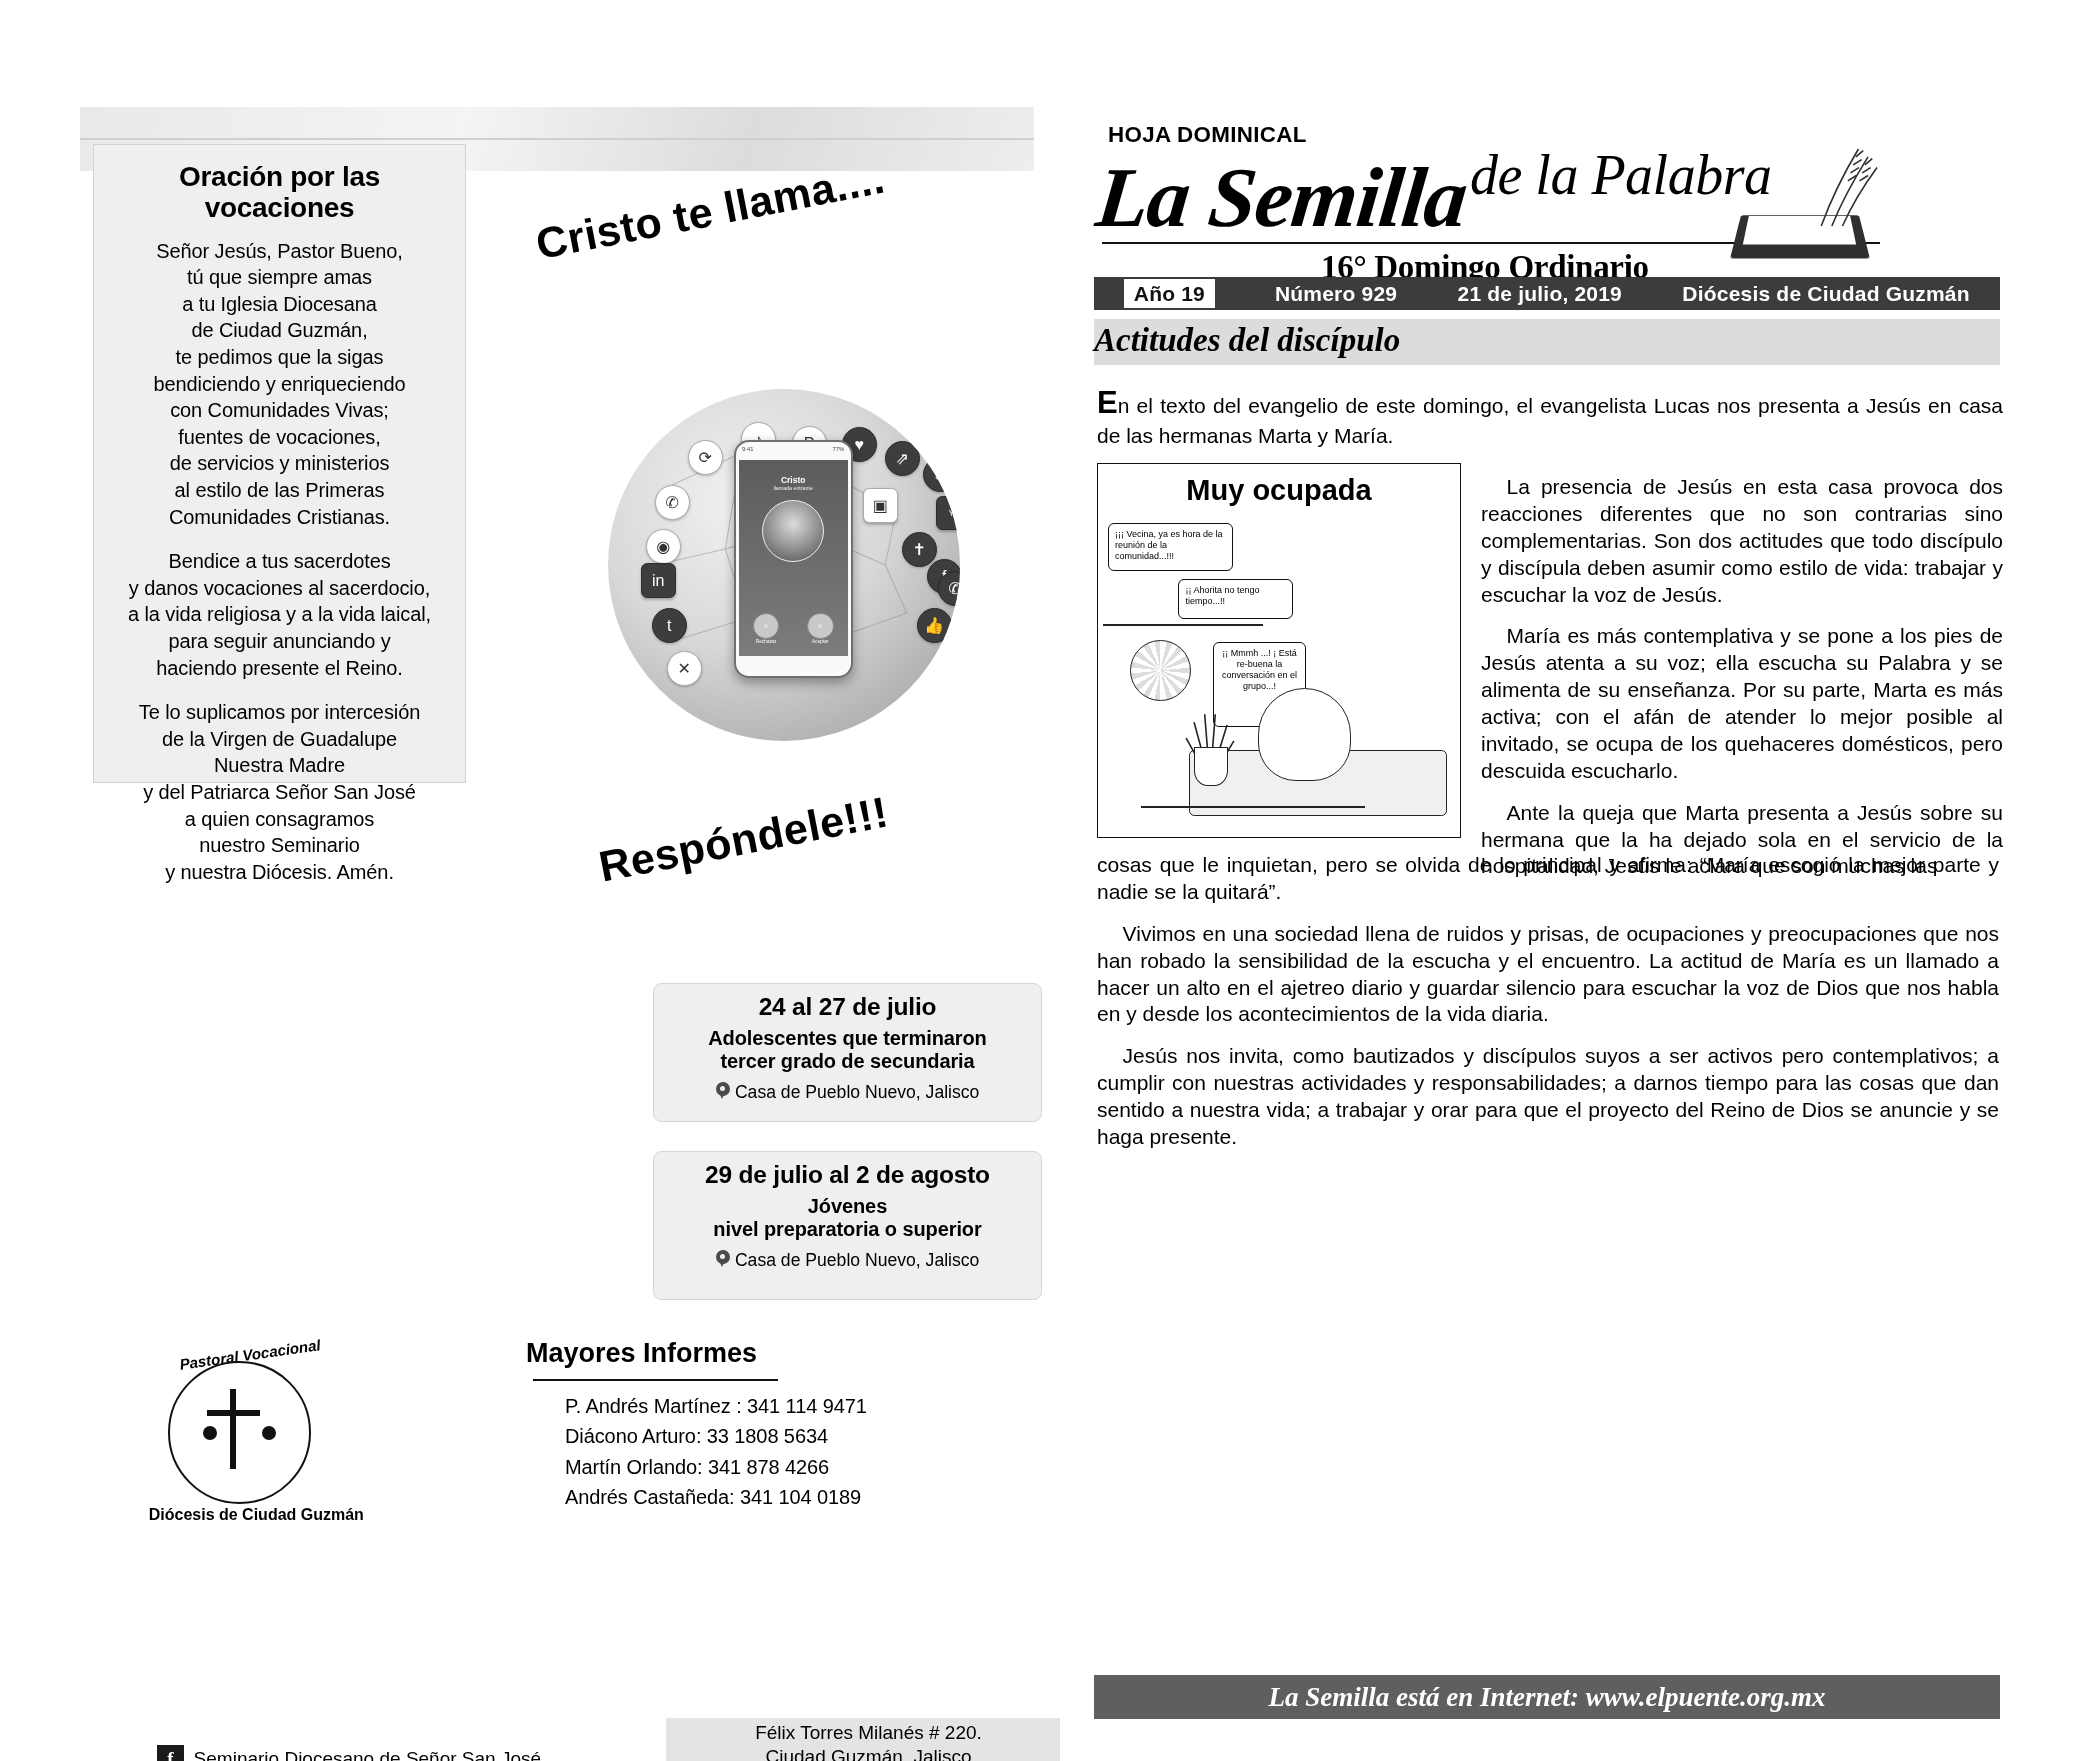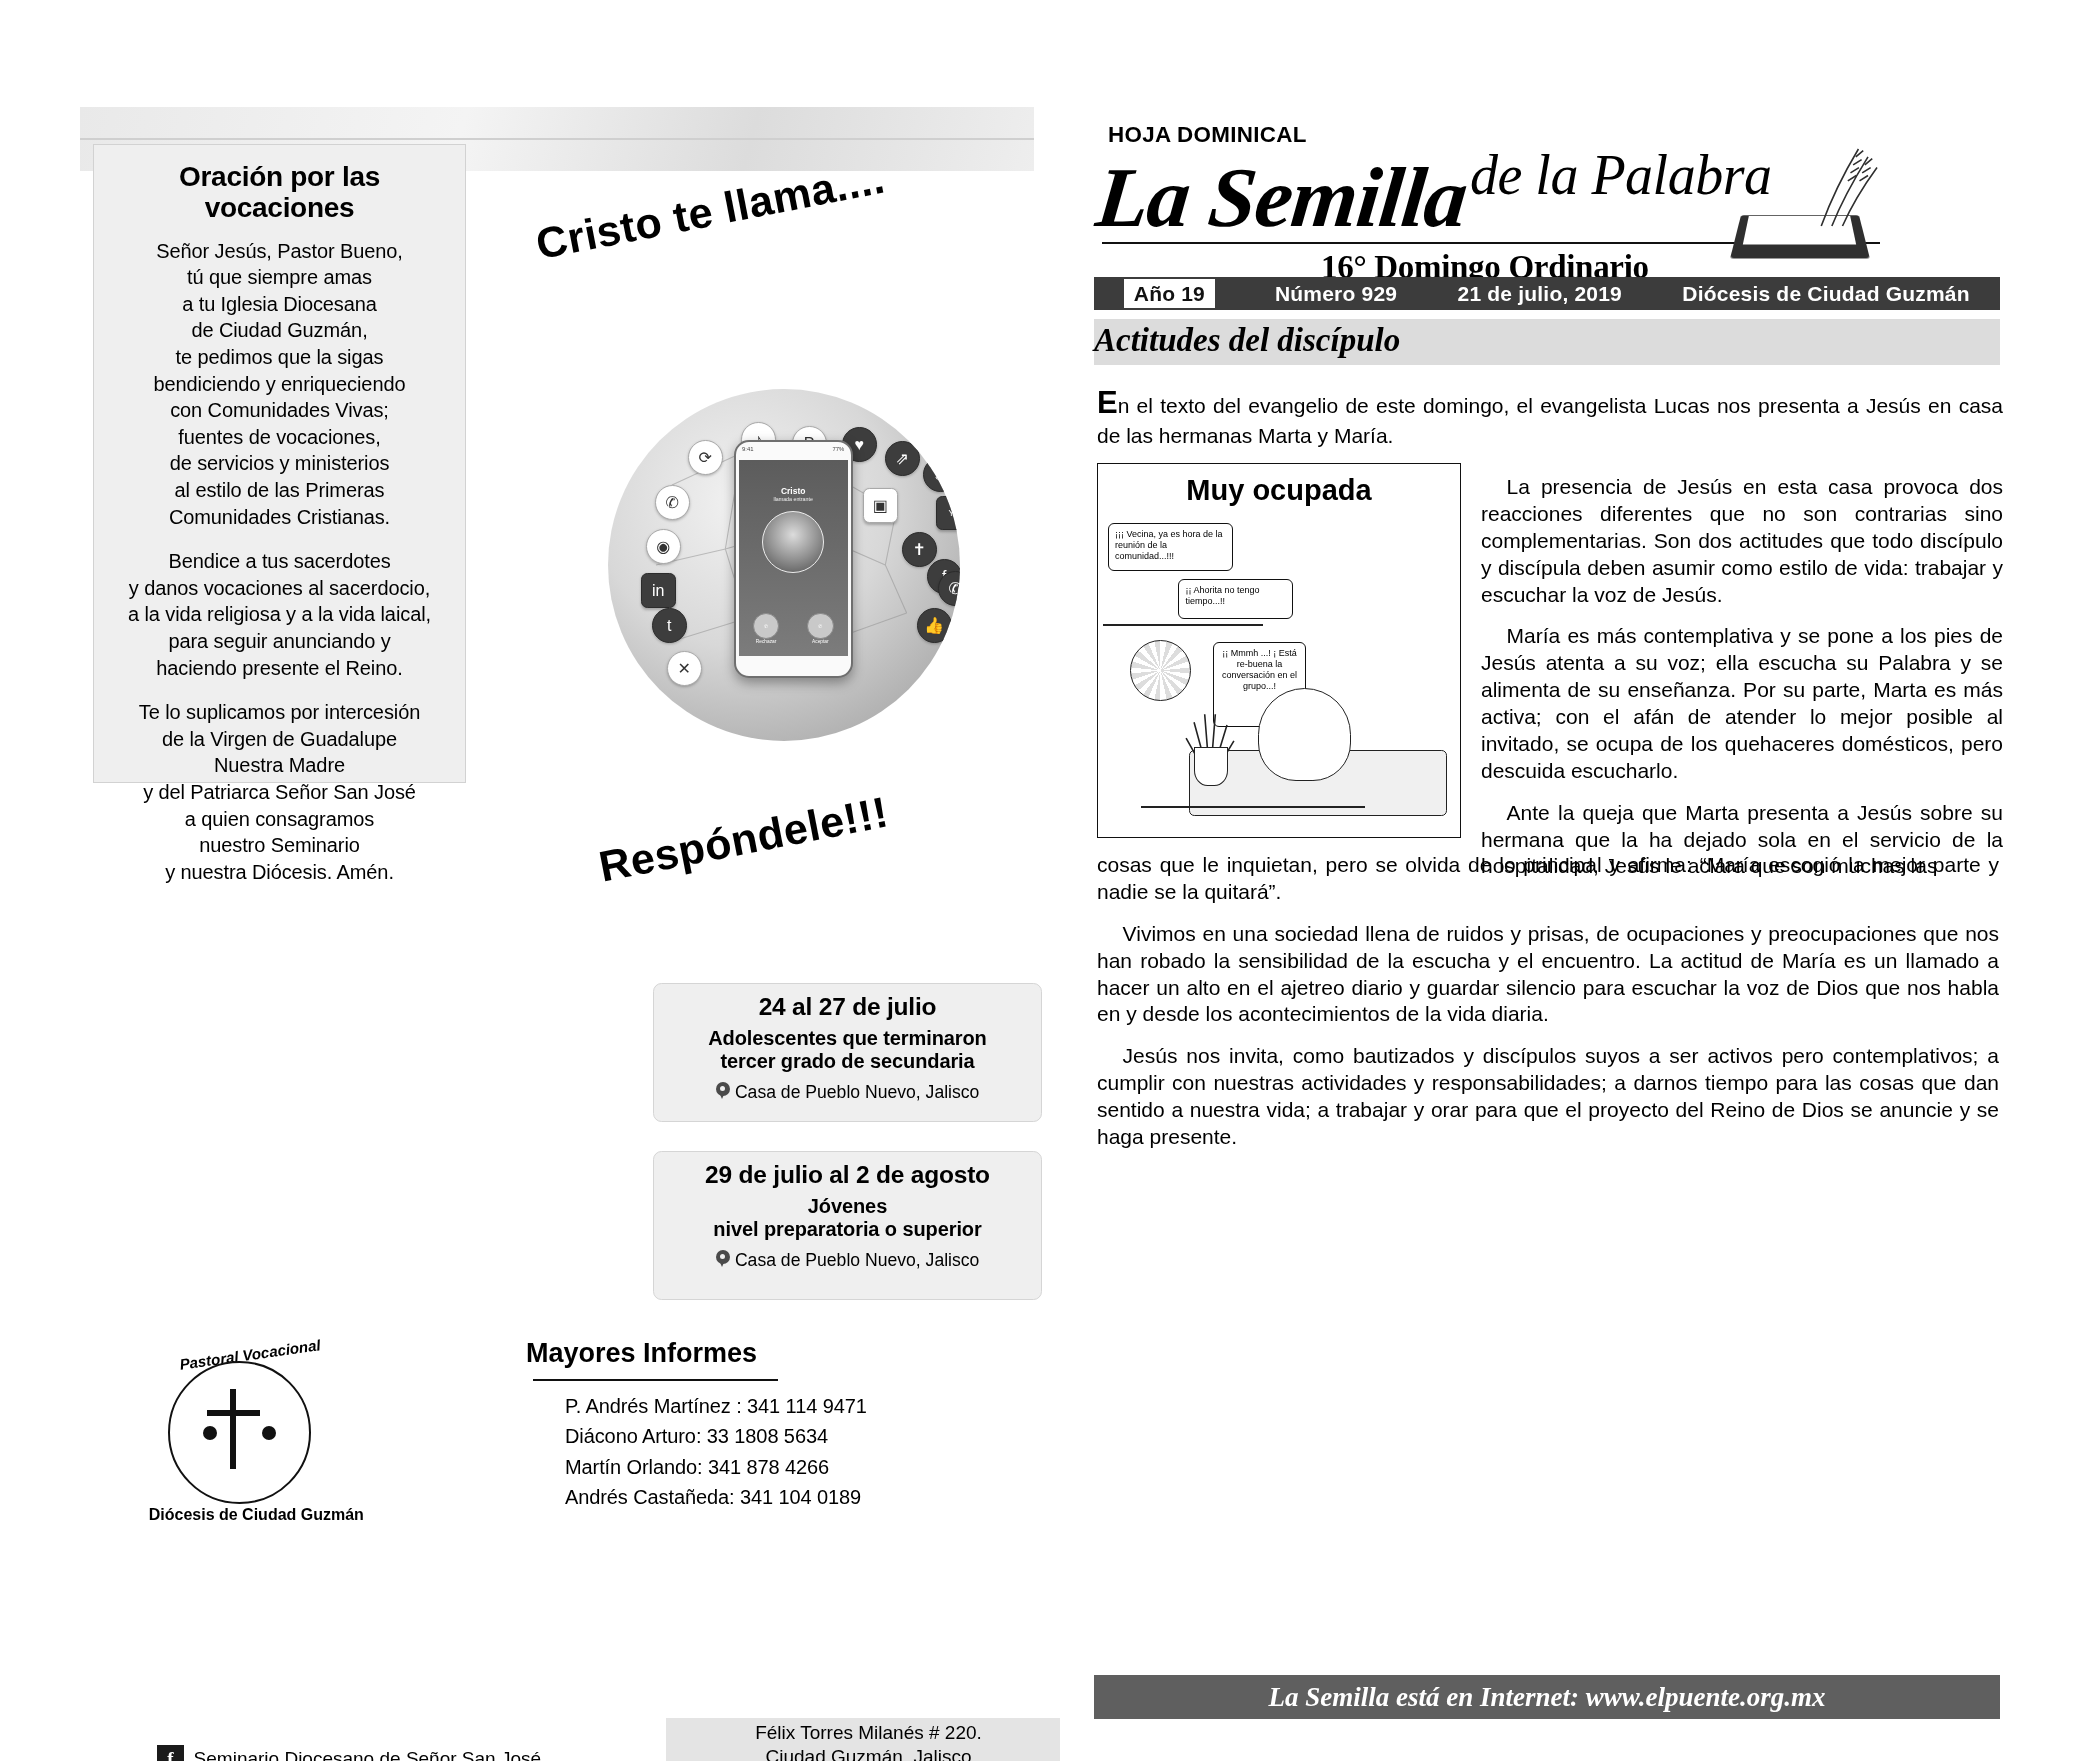--- a/index.html
+++ b/index.html
@@ -152,21 +152,21 @@
     font-size: 7px;
     text-align: center;
   }
   .phone-statusbar {
     position: absolute; left:0; right:0; top:0; height: 16px;
     font-size: 5.9px; color: #444;
     display: flex; justify-content: space-between;
     padding: 4.3px 6.4px 0 6.4px;
     box-sizing: border-box;
   }
-  .caller-name { margin-top: 26px; font-size: 8.5px; font-weight: bold; }
+  .caller-name { margin-top: 15px; font-size: 8.5px; font-weight: bold; }
   .caller-sub { font-size: 5.3px; opacity: .9; }
   .caller-photo {
     width: 60px; height: 60px; border-radius: 50%;
     margin: 8.5px auto 0 auto;
     background: radial-gradient(circle at 50% 38%, #dcdcdc 0%, #8d8d8d 55%, #4a4a4a 100%);
     border: 1.6px solid #eee;
   }
   .call-btns {
     position: absolute; left: 0; right: 0; bottom: 11.7px;
     display: flex; justify-content: space-around;
@@ -534,21 +534,21 @@
         <div class="ic" style="left:184px; top:37px;">P</div>
         <div class="ic dark" style="left:234px; top:38px;">♥</div>
         <div class="ic dark" style="left:277px; top:52px;">⇗</div>
         <div class="ic dark" style="left:315px; top:68px;">S</div>
         <div class="ic sq dark" style="left:328px; top:107px; width:38px; height:32px; font-size:8.5px;">You</div>
         <div class="ic" style="left:47px; top:96px;">✆</div>
         <div class="ic" style="left:38px; top:140px;">◉</div>
         <div class="ic sq" style="left:255px; top:99px;">▣</div>
         <div class="ic dark" style="left:294px; top:143px;">✝</div>
         <div class="ic dark" style="left:319px; top:170px;">f</div>
-        <div class="ic sq dark" style="left:33px; top:184px;text-align:right;">in</div>
+        <div class="ic sq dark" style="left:33px; top:174px;text-align:right;">in</div>
         <div class="ic dark" style="left:44px; top:219px;">t</div>
         <div class="ic dark" style="left:309px; top:219px;">👍</div>
         <div class="ic dark" style="left:330px; top:182px;">✆</div>
         <div class="ic" style="left:59px; top:262px;">✕</div>
 
         <div class="phone-body">
           <div class="phone-statusbar">
             <span>9:41</span>
             <span>77%</span>
           </div>

